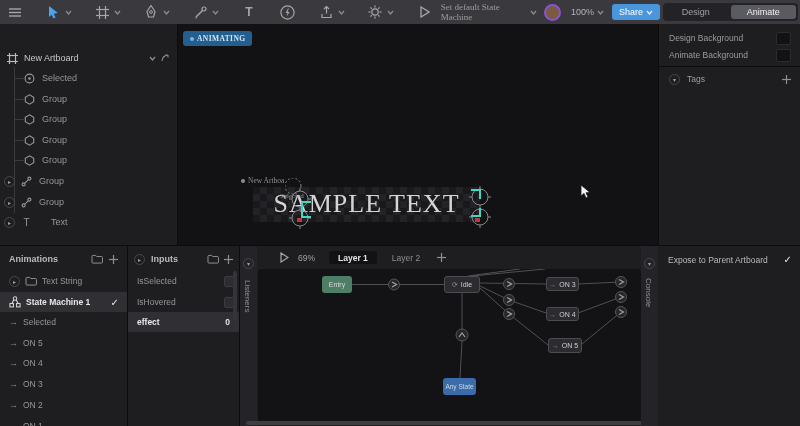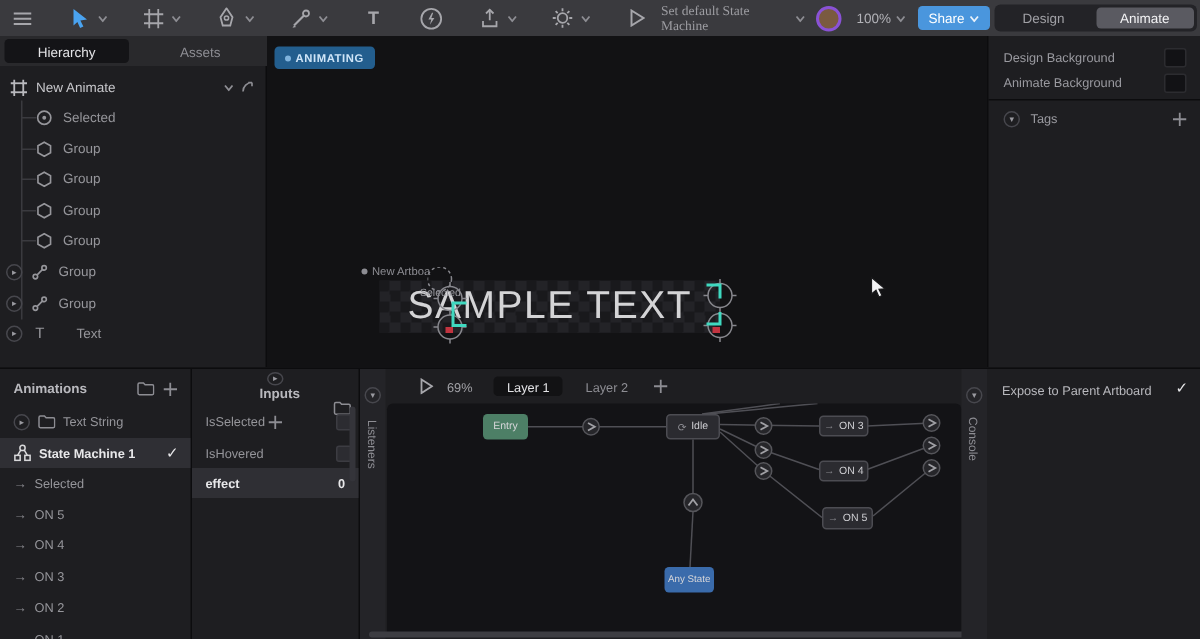--- a/index.html
+++ b/index.html
@@ -28,21 +28,21 @@
   .leftpanel{left:0;top:24px;width:178px;height:221px;background:#1e1e21;border-right:1px solid #0c0c0e;box-sizing:border-box;}
   .tabbar{position:absolute;left:0;top:0;width:178px;height:20px;background:#29292c;display:flex;}
   .tab{flex:1;text-align:center;font-size:9px;line-height:18px;color:#8d8d93;margin:2px 3px;border-radius:3px;}
   .tab.active{background:#141417;color:#e4e4e7;}
   .treerow{position:absolute;left:0;width:178px;height:20px;display:flex;align-items:center;font-size:9px;color:#96969b;}
   .treeline{position:absolute;background:#3a3a3f;}
   .expander{width:11px;height:11px;border:1px solid #47474d;border-radius:50%;box-sizing:border-box;
             display:flex;align-items:center;justify-content:center;font-size:6px;color:#9a9aa0;}
 
   
-  .canvas{left:178px;top:24px;width:480px;height:221px;background:#121214;overflow:hidden;}
+  .canvas{left:178px;top:24px;width:480px;height:221px;background:#121214;overflow:hidden;font-family:Liberation Serif, serif;}
   .anim-badge{position:absolute;left:5px;top:7px;height:15px;background:#235e8e;border-radius:3px;
               display:flex;align-items:center;gap:3px;padding:0 7px;color:#cfe5f8;font-size:7.5px;font-weight:bold;letter-spacing:.4px;}
   .badge-dot{width:4px;height:4px;border-radius:50%;background:#7fb3dd;}
   .board-label{position:absolute;left:63px;top:152px;font-size:7.5px;color:#8d8d93;display:flex;align-items:center;gap:3px;}
   .board-dot{width:4px;height:4px;border-radius:50%;background:#8d8d93;}
   .checker{position:absolute;left:75px;top:163px;width:227px;height:35px;
            background:repeating-conic-gradient(#232327 0% 25%, #19191c 0% 50%);background-size:14px 14px;}
   .sampletext{position:absolute;left:75px;top:162px;width:227px;height:35px;display:flex;align-items:center;justify-content:center;
               font-size:26px;letter-spacing:1px;color:#d4d4d6;white-space:nowrap;}
   .sel-label{position:absolute;left:102px;top:168px;font-size:7px;color:#9a9aa0;}
@@ -59,21 +59,21 @@
   .panel-hd{position:absolute;height:22px;display:flex;align-items:center;font-size:9px;color:#b9b9be;font-weight:bold;}
   .list-row{position:absolute;height:20px;display:flex;align-items:center;font-size:8.5px;color:#96969b;gap:5px;padding-left:9px;box-sizing:border-box;}
   .list-row.selected{background:#2f2f34;color:#e8e8ea;font-weight:bold;}
   .arrow-ic{color:#86868c;font-size:9px;}
   .check{color:#e8e8ea;font-size:10px;}
 
   
   .strip{position:absolute;top:0;width:17px;height:181px;background:#242428;}
   .striplabel{position:absolute;font-size:8px;color:#8d8d93;transform:rotate(90deg);transform-origin:left top;white-space:nowrap;}
   .gtab{position:absolute;height:13px;border-radius:3px;font-size:8.5px;color:#8d8d93;display:flex;align-items:center;padding:0 9px;}
-  .gtab.active{background:#121214;color:#e4e4e7;font-weight:normal;}
+  .gtab.active{background:#121214;color:#e4e4e7;font-weight:bold;}
   .graphcanvas{position:absolute;left:258px;top:23px;width:383px;height:153px;background:#131316;border-radius:4px 4px 0 0;}
   .node{position:absolute;border-radius:3px;font-size:7px;display:flex;align-items:center;justify-content:center;gap:3px;color:#d6d6d9;box-sizing:border-box;}
   .node-gray{background:#2b2b30;border:1px solid #4c4c52;color:#cfcfd3;}
   .scrollbar-h{position:absolute;left:246px;top:175px;width:404px;height:4px;border-radius:2px;background:#3d3d42;}
   .scrollbar-v{position:absolute;width:4px;border-radius:2px;background:#34343a;}
 
   .togglemini{margin-left:auto;width:9px;height:9px;border-radius:2px;background:#2c2c31;border:1px solid #3c3c42;}
   svg{display:block;}
 </style>
 </head>
@@ -229,42 +229,38 @@
           </svg>
       </div>
     </div>
     <div class="segment">
       <div class="seg-item">Design</div>
       <div class="seg-item seg-active">Animate</div>
     </div>
   </div>
 
   <div class="abs leftpanel">
-    <div class="tabbar">
-      <div class="tab active">Hierarchy</div>
-      <div class="tab">Assets</div>
-    </div>
 
     <div class="treeline" style="left:14px;top:43px;width:1px;height:146px;"></div>
     <div class="treeline" style="left:14px;top:54px;width:10px;height:1px;"></div>
     <div class="treeline" style="left:14px;top:75px;width:10px;height:1px;"></div>
     <div class="treeline" style="left:14px;top:95px;width:10px;height:1px;"></div>
     <div class="treeline" style="left:14px;top:116px;width:10px;height:1px;"></div>
     <div class="treeline" style="left:14px;top:136px;width:10px;height:1px;"></div>
 
     <div class="treerow" style="top:24px;">
       <span style="margin-left:7px;">
         <svg width="11" height="11" viewBox="0 0 11 11">
             <g stroke="#b9b9be" stroke-width="1.2" fill="none">
               <path d="M2.5 0 V2.5 H0 M8.5 0 V2.5 H11 M2.5 11 V8.5 H0 M8.5 11 V8.5 H11"></path>
               <rect x="2.5" y="2.5" width="6" height="6"></rect>
             </g>
           </svg>
       </span>
-      <span style="margin-left:6px;color:#c6c6ca;">New Animate</span>
+      <span style="margin-left:6px;color:#c6c6ca;">New Artboard</span>
       <span style="margin-left:auto;margin-right:4px;">
           <svg width="7" height="5" viewBox="0 0 7 5">
             <path d="M1 1 L3.5 4 L6 1" fill="none" stroke="#8d8d93" stroke-width="1.2"></path>
           </svg>
         </span>
       <span style="margin-right:8px;">
           <svg width="10" height="10" viewBox="0 0 10 10">
             <path d="M2 8 A6 6 0 0 1 8 2 M8 2 H5.5 M8 2 V4.5" fill="none" stroke="#8d8d93" stroke-width="1.1"></path>
           </svg>
         </span>
@@ -491,21 +487,21 @@
     </div>
     <div class="list-row" style="left:0;top:149px;width:127px;">
       <span class="arrow-ic">→</span>
       <span>ON 2</span>
     </div>
     <div class="list-row" style="left:0;top:170px;width:127px;">
       <span class="arrow-ic">→</span>
       <span>ON 1</span>
     </div>
 
-    <div class="panel-hd" style="left:128px;top:2px;width:111px;padding-left:6px;box-sizing:border-box;flex-direction:column;">
+    <div class="panel-hd" style="left:128px;top:2px;width:111px;padding-left:6px;box-sizing:border-box;">
       <span class="expander" style="margin-right:6px;">▸</span>
       <span>Inputs</span>
       <span style="margin-left:auto;margin-right:5px;">
           <svg width="12" height="10" viewBox="0 0 13 11">
             <path d="M1 2.5 Q1 1.5 2 1.5 H5 L6.2 2.8 H11.5 Q12.5 2.8 12.5 3.8 V9 Q12.5 10 11.5 10 H2 Q1 10 1 9 Z" fill="none" stroke="#8d8d93" stroke-width="1.1"></path>
           </svg>
         </span>
       <span style="margin-right:6px;">
           <svg width="9" height="9" viewBox="0 0 9 9">
             <g stroke="#8d8d93" stroke-width="1.2">

